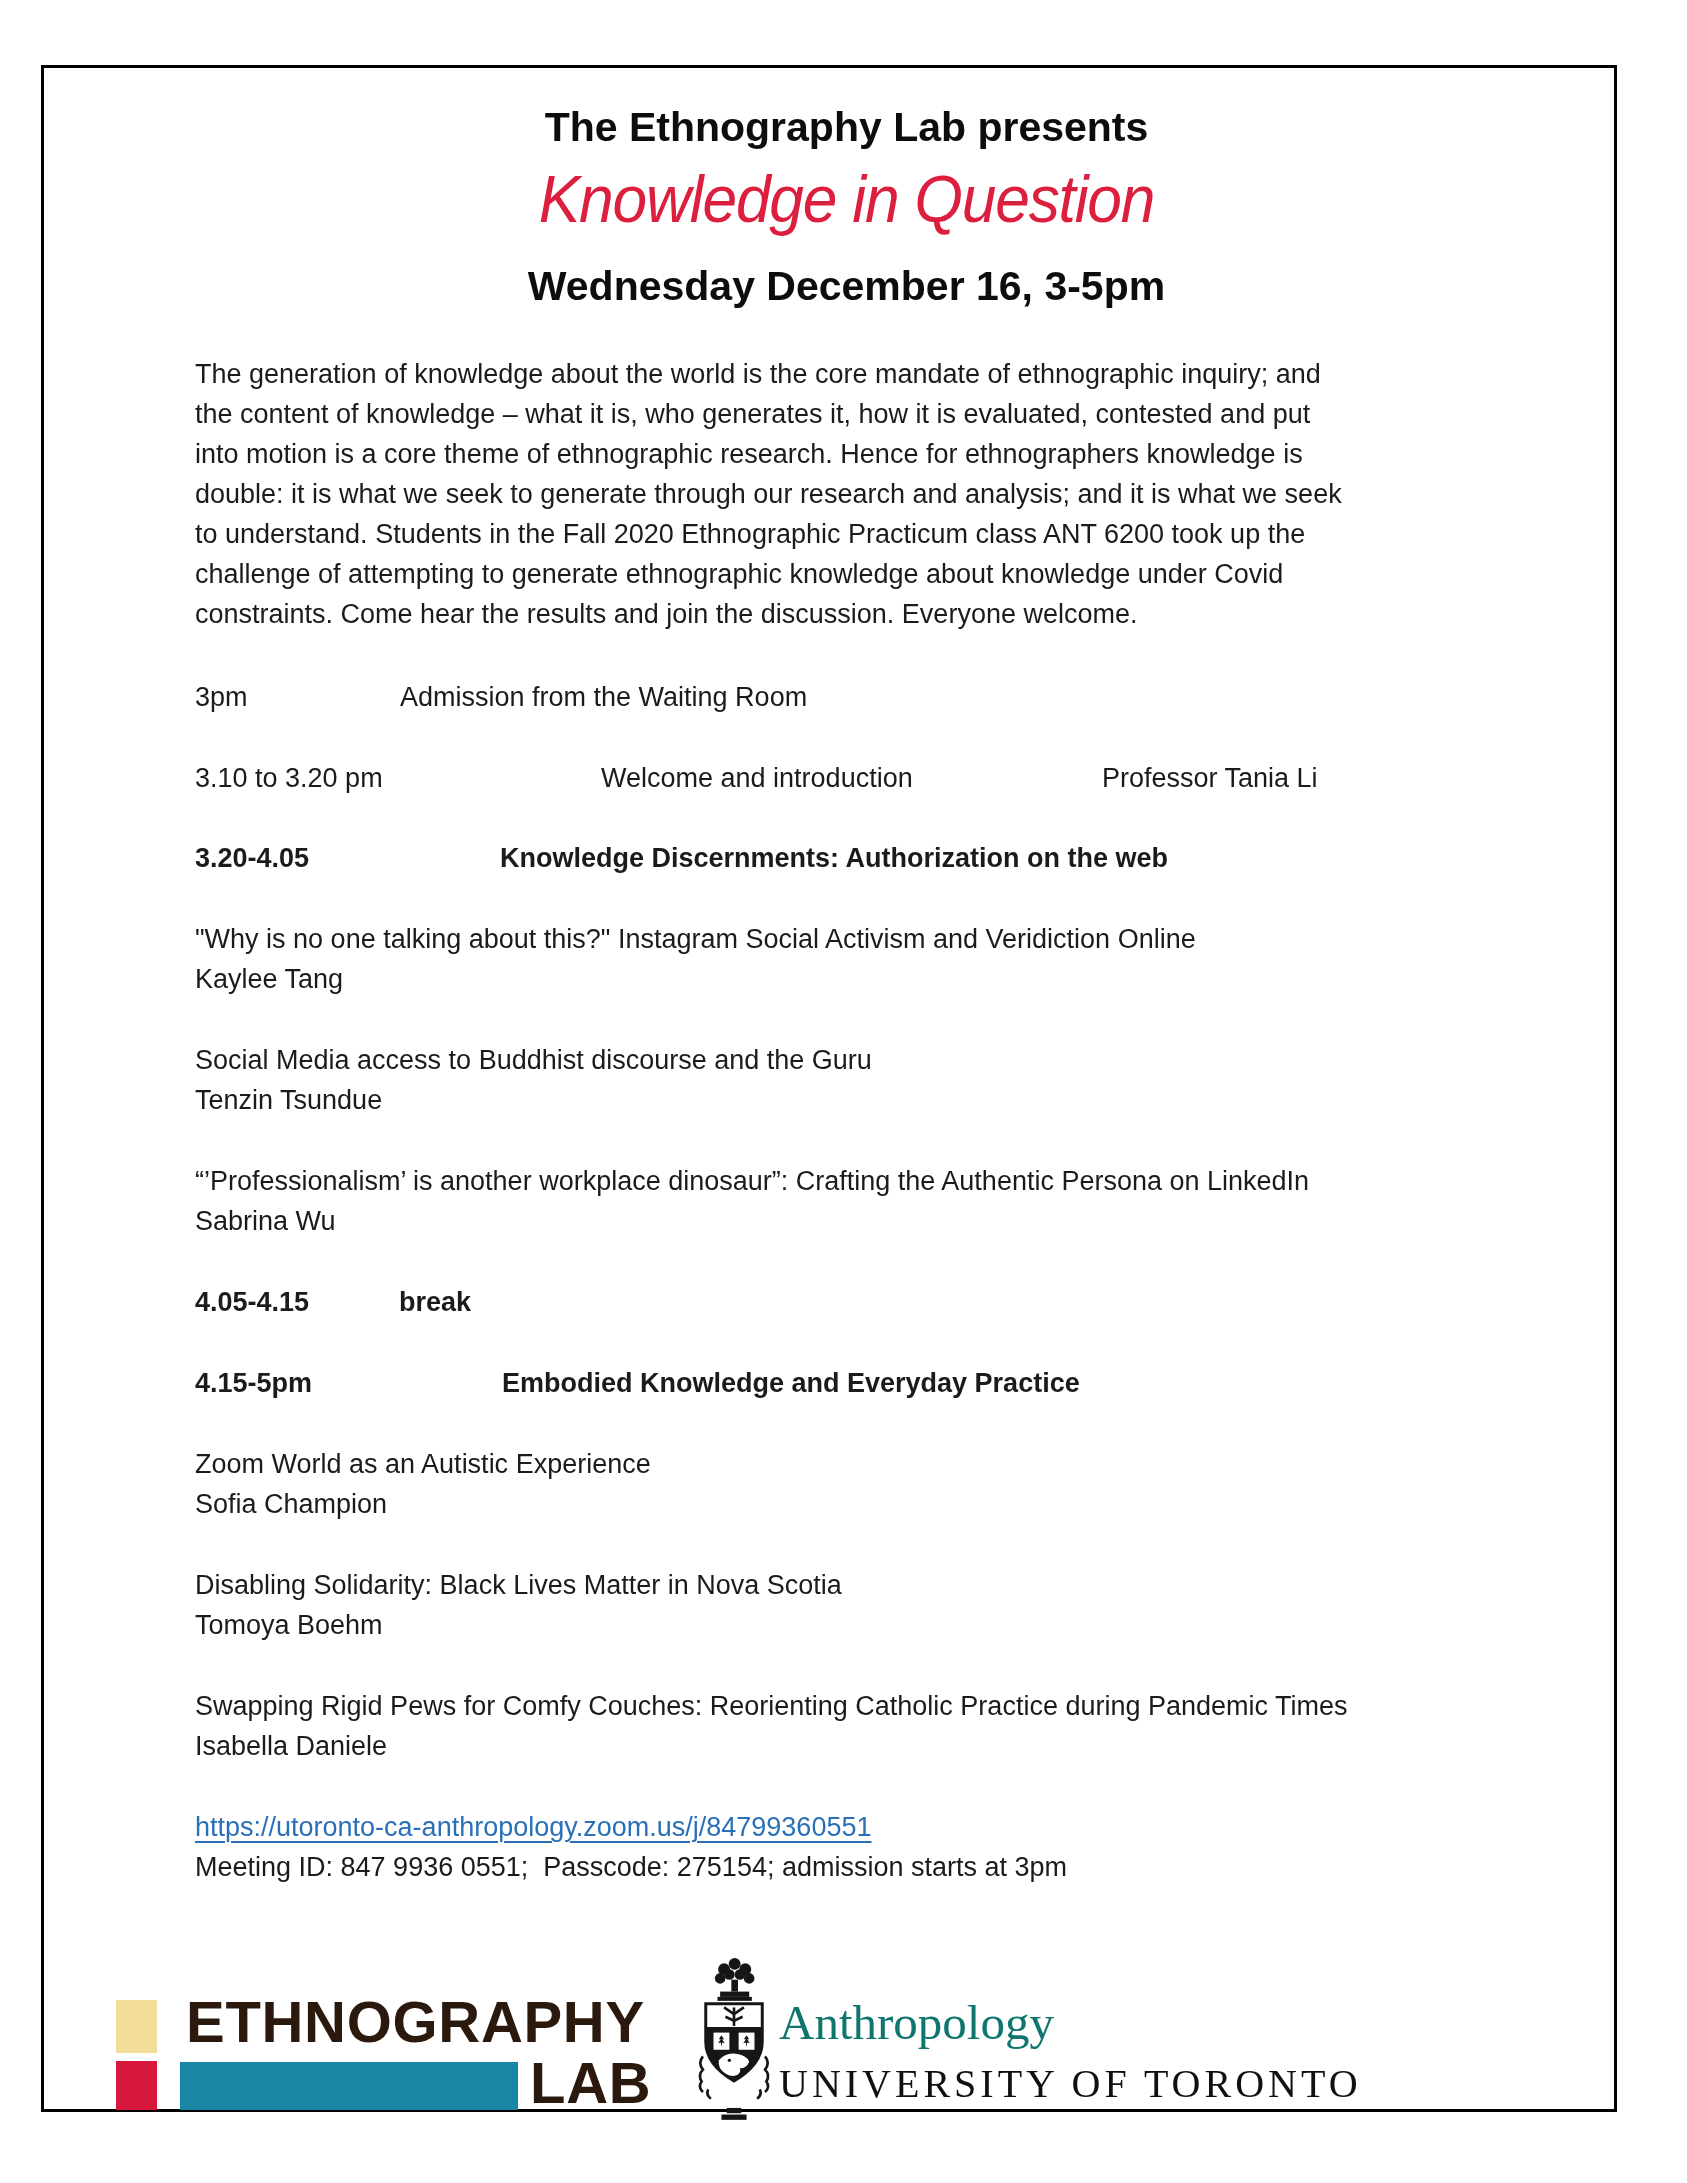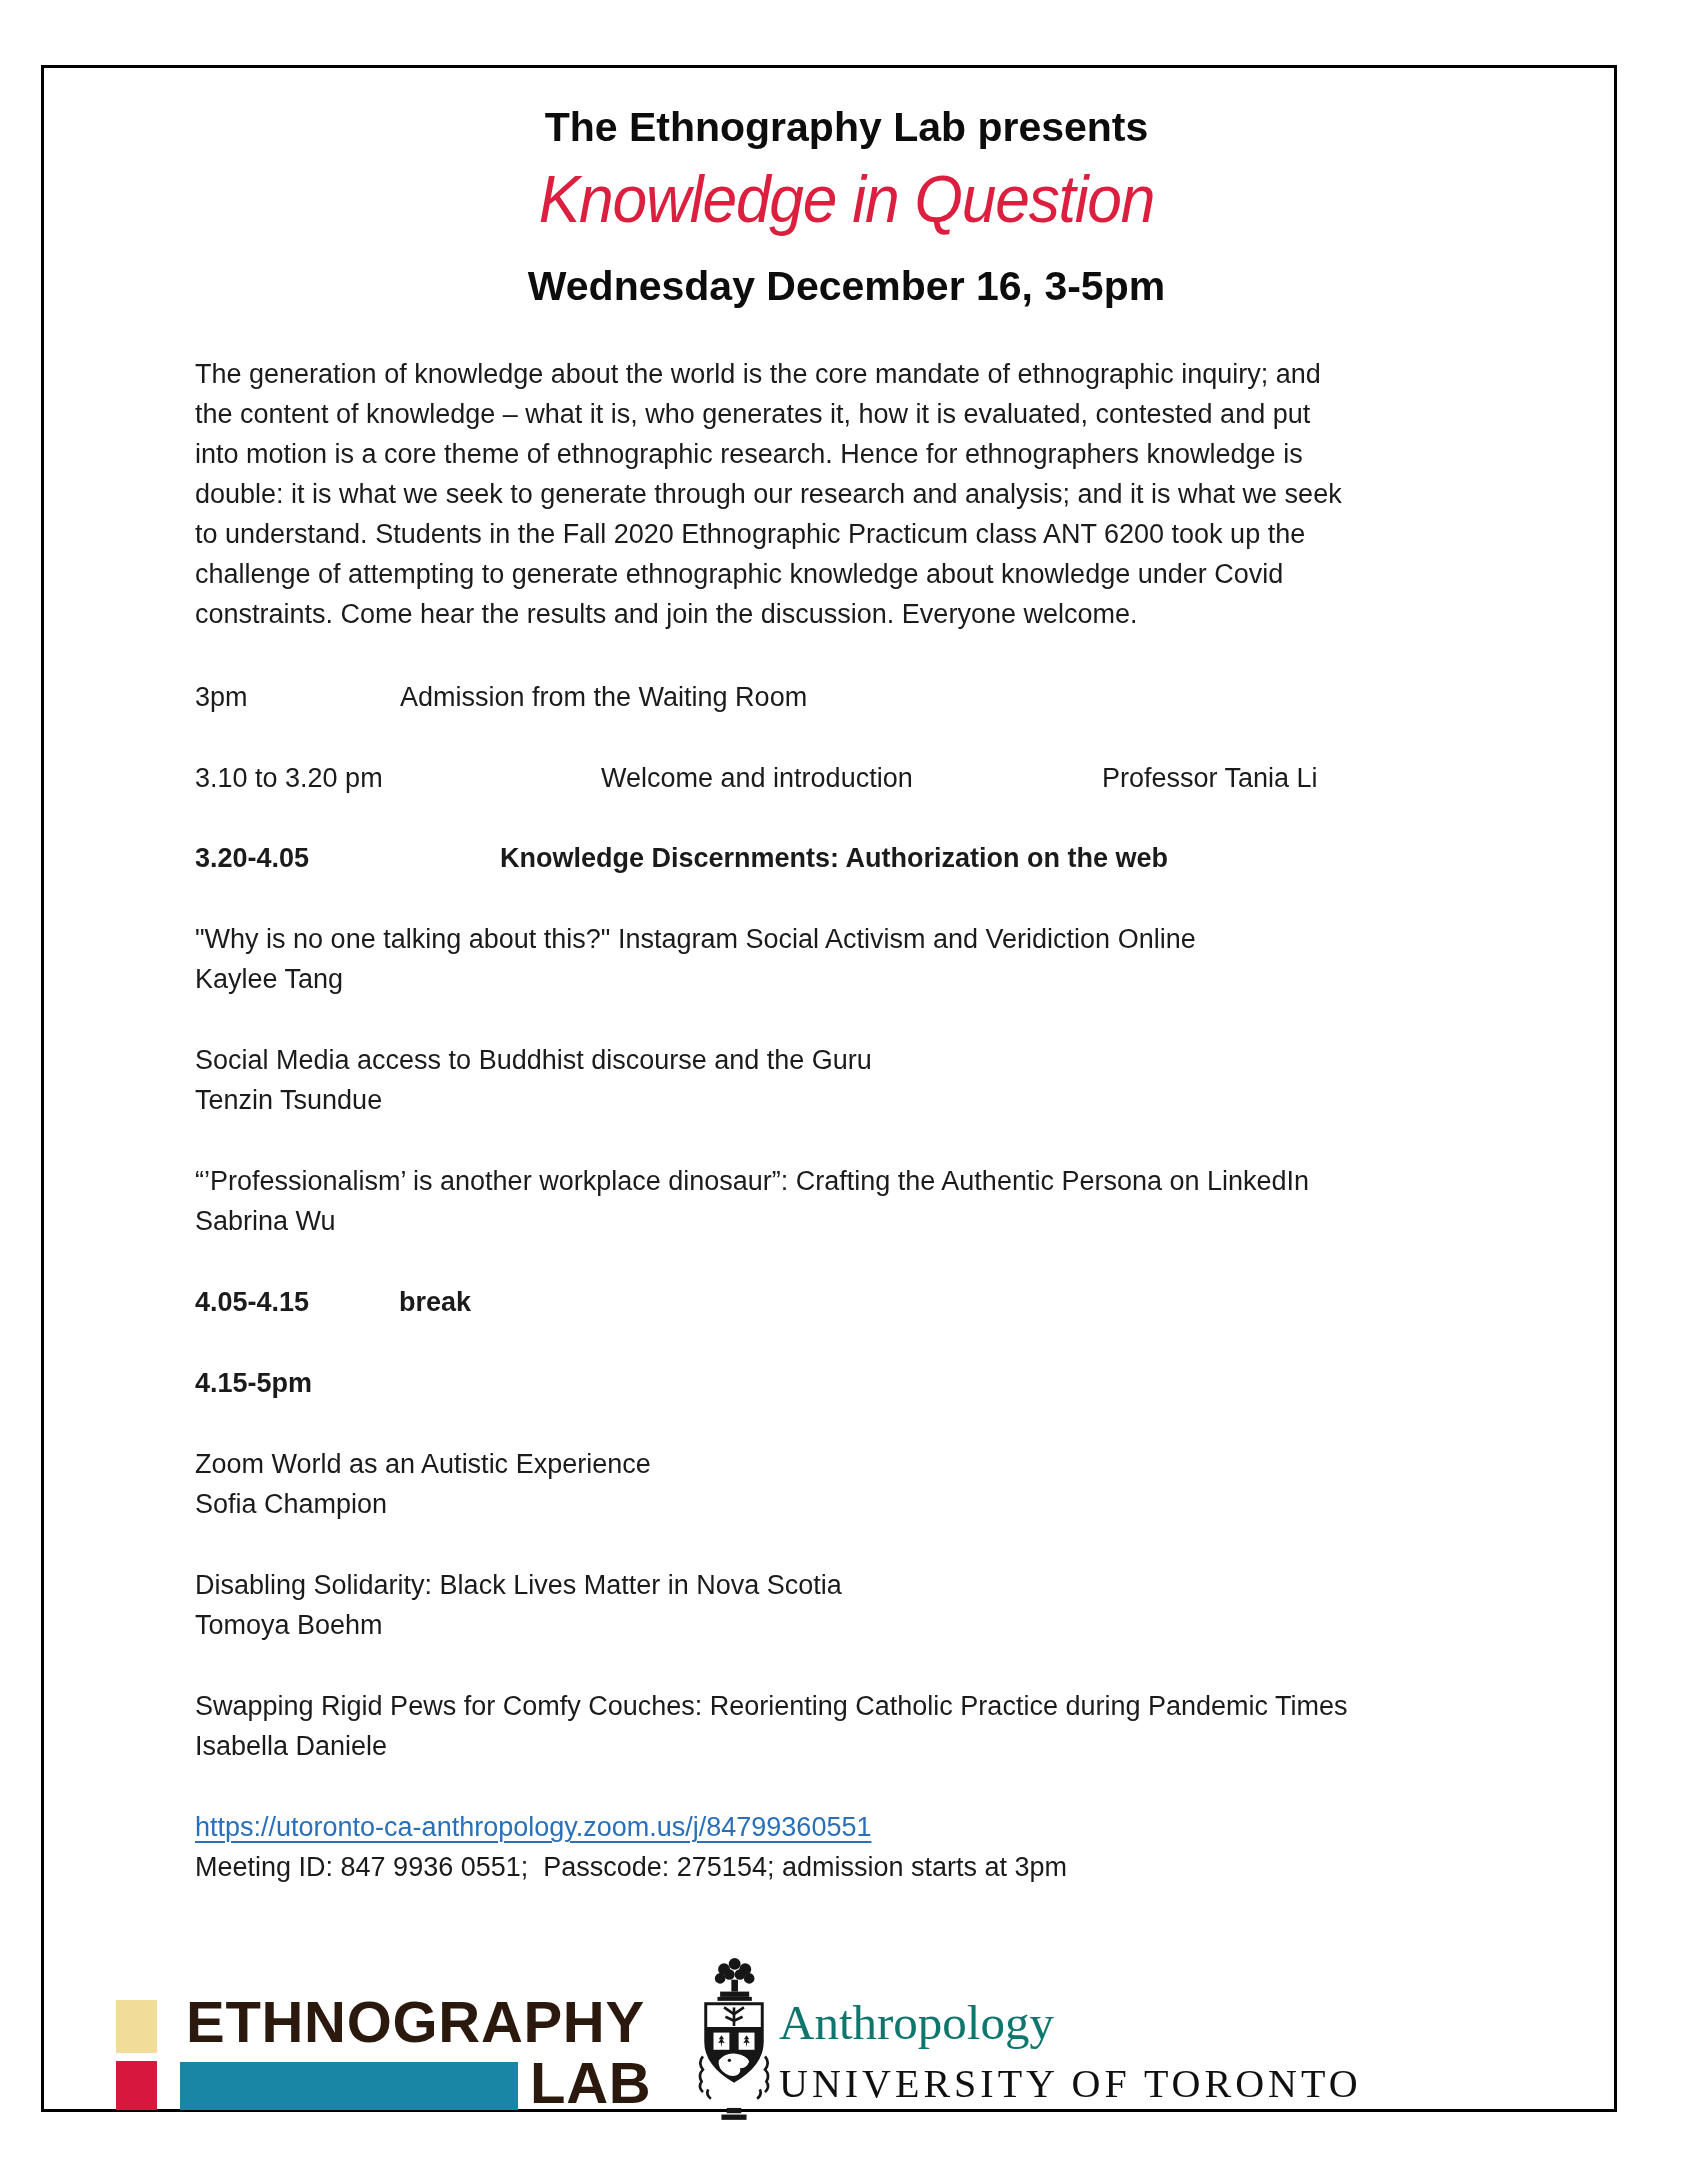--- a/index.html
+++ b/index.html
@@ -84,20 +84,21 @@
     <div>Sabrina Wu</div>
   </div>
 
   <div class="abs row bold" style="top:1282px;padding-left:36px;">
     <span style="left:195px;">4.05-4.15</span>
     <span style="left:399px;">break</span>
   </div>
 
   <div class="abs row bold" style="top:1363px;">
     <span style="left:195px;">4.15-5pm</span>
+    <span style="left:502px;">Embodied Knowledge and Everyday Practice</span>
   </div>
 
   <div class="abs talk" style="top:1444px;">
     <div>Zoom World as an Autistic Experience</div>
     <div>Sofia Champion</div>
   </div>
 
   <div class="abs talk" style="top:1565px;">
     <div>Disabling Solidarity: Black Lives Matter in Nova Scotia</div>
     <div>Tomoya Boehm</div>

